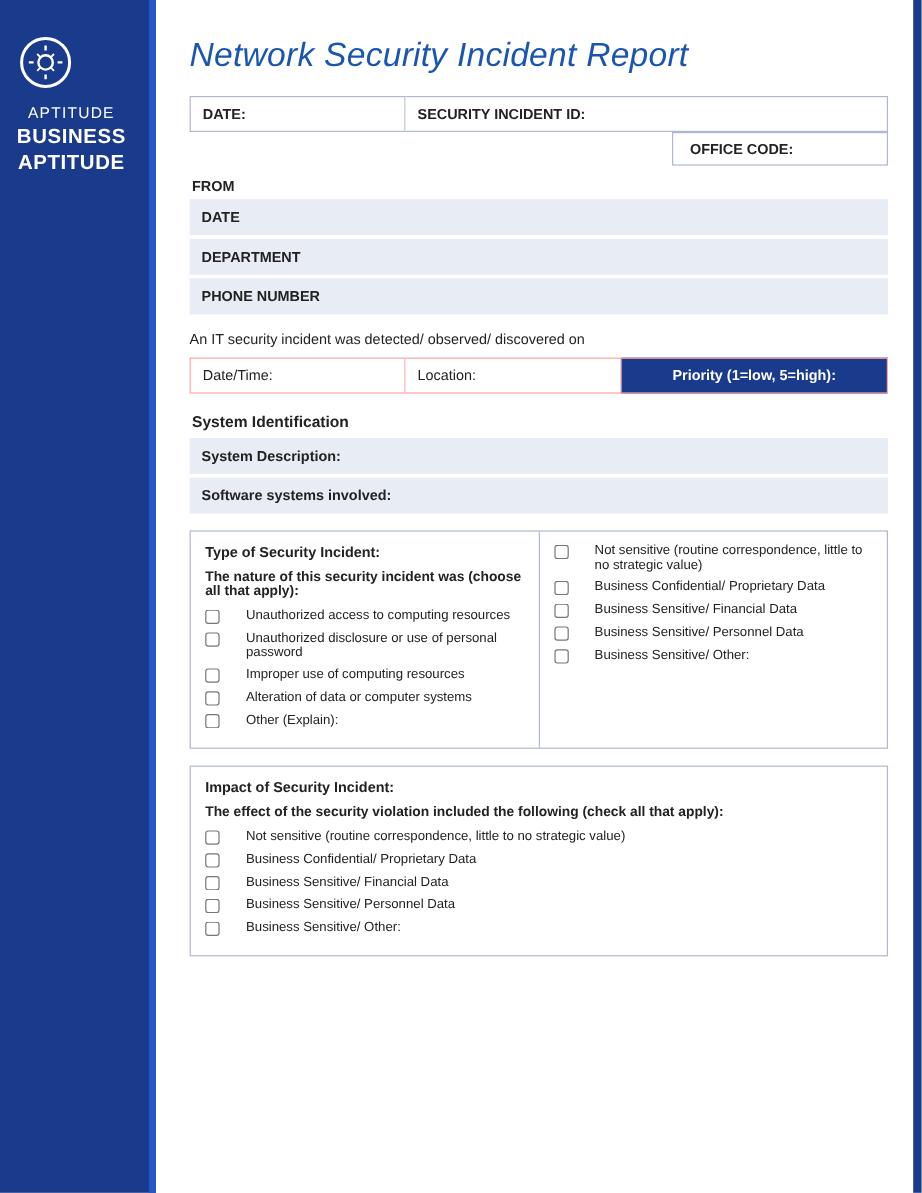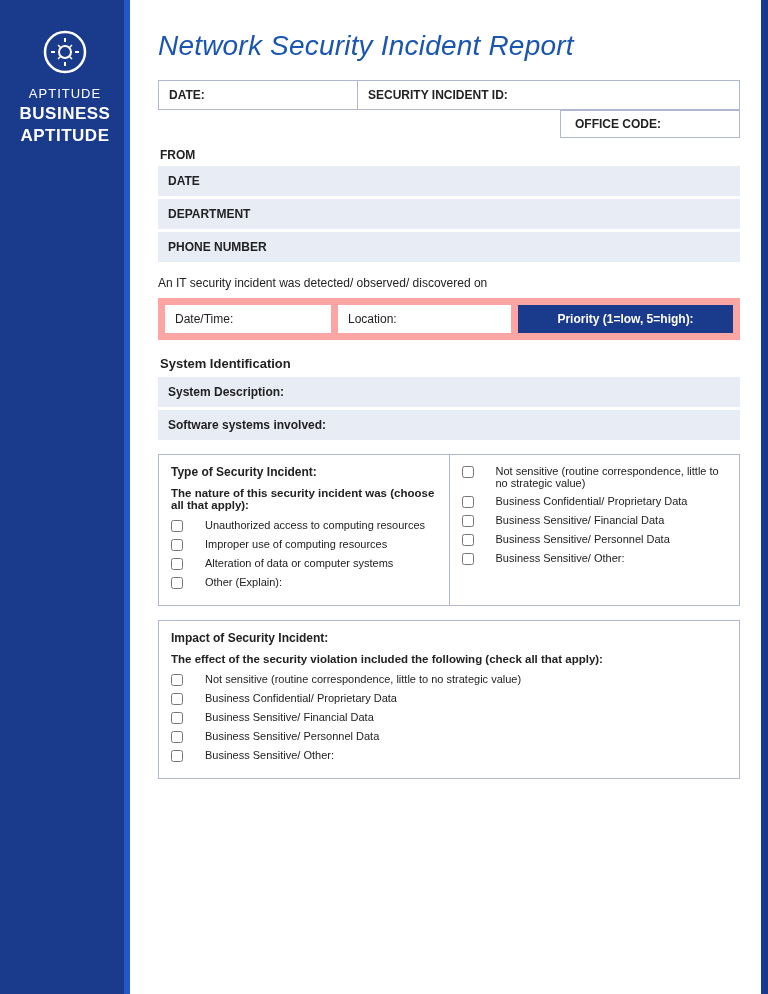--- a/index.html
+++ b/index.html
@@ -12,24 +12,25 @@
       flex-direction: row;
     }
 
     
     .sidebar {
       width: 130px;
       min-height: 994px;
       background: #1a3a8c;
       display: flex;
       flex-direction: column;
-      align-items: center;
+      align-items: flex-start;
       padding-top: 28px;
       flex-shrink: 0;
       position: relative;
+      padding-left: 14px;
     }
     .sidebar-icon {
       width: 48px;
       height: 48px;
       margin-bottom: 10px;
     }
     .sidebar-brand {
       color: #fff;
       text-align: center;
       line-height: 1.3;
@@ -96,21 +97,21 @@
     }
     .field-box {
       border: 1px solid #b0b8d0;
       padding: 7px 10px;
       font-size: 12px;
       font-weight: bold;
       color: #222;
       background: #fff;
     }
     .field-box.date {
-      width: 200px;
+      width: 180px;
       flex-shrink: 0;
     }
     .field-box.security-id {
       flex: 1;
       border-left: none;
     }
 
     
     .office-code-row {
       display: flex;
@@ -156,21 +157,21 @@
       margin-bottom: 8px;
     }
 
     
     .incident-fields {
       display: flex;
       gap: 0;
       margin-bottom: 16px;
     }
     .incident-field {
-      border: 7px solid #fca5a5;
+      border: 1px solid #fca5a5;
       padding: 7px 10px;
       font-size: 12px;
       color: #222;
       background: #fff;
     }
     .incident-field.datetime {
       width: 180px;
       flex-shrink: 0;
     }
     .incident-field.location {
@@ -342,20 +343,24 @@
 
     <div class="col-left">
       <div class="col-header">Type of Security Incident:</div>
       <div class="col-subheader">The nature of this security incident was (choose all that apply):</div>
       <div class="checkbox-item">
         <input type="checkbox" style="">
         <span>Unauthorized access to computing resources</span>
       </div>
       <div class="checkbox-item">
         <input type="checkbox" style="">
+        <span>Unauthorized disclosure or use of personal password</span>
+      </div>
+      <div class="checkbox-item">
+        <input type="checkbox" style="">
         <span>Improper use of computing resources</span>
       </div>
       <div class="checkbox-item">
         <input type="checkbox" style="">
         <span>Alteration of data or computer systems</span>
       </div>
       <div class="checkbox-item">
         <input type="checkbox" style="">
         <span>Other (Explain):</span>
       </div>

